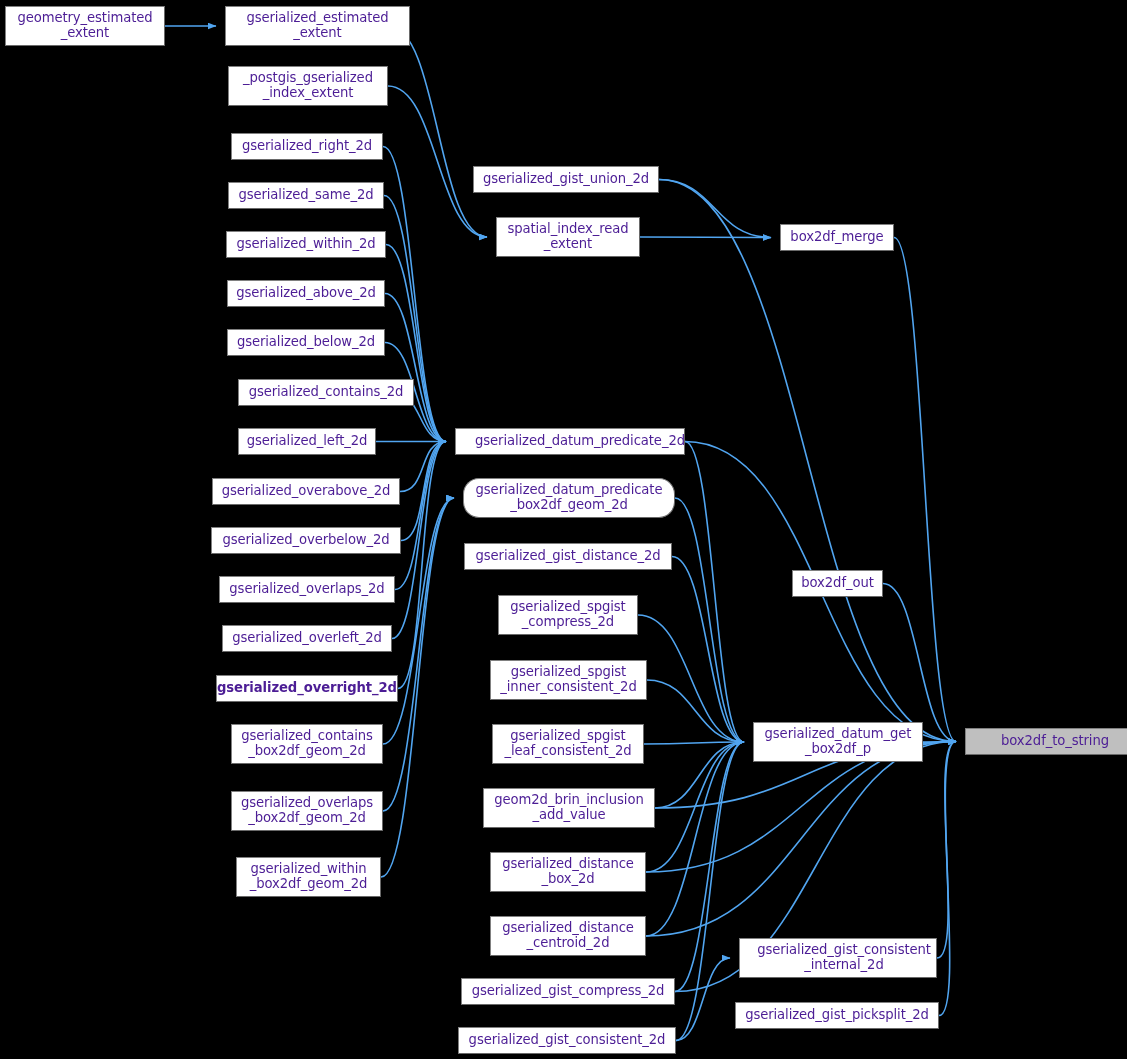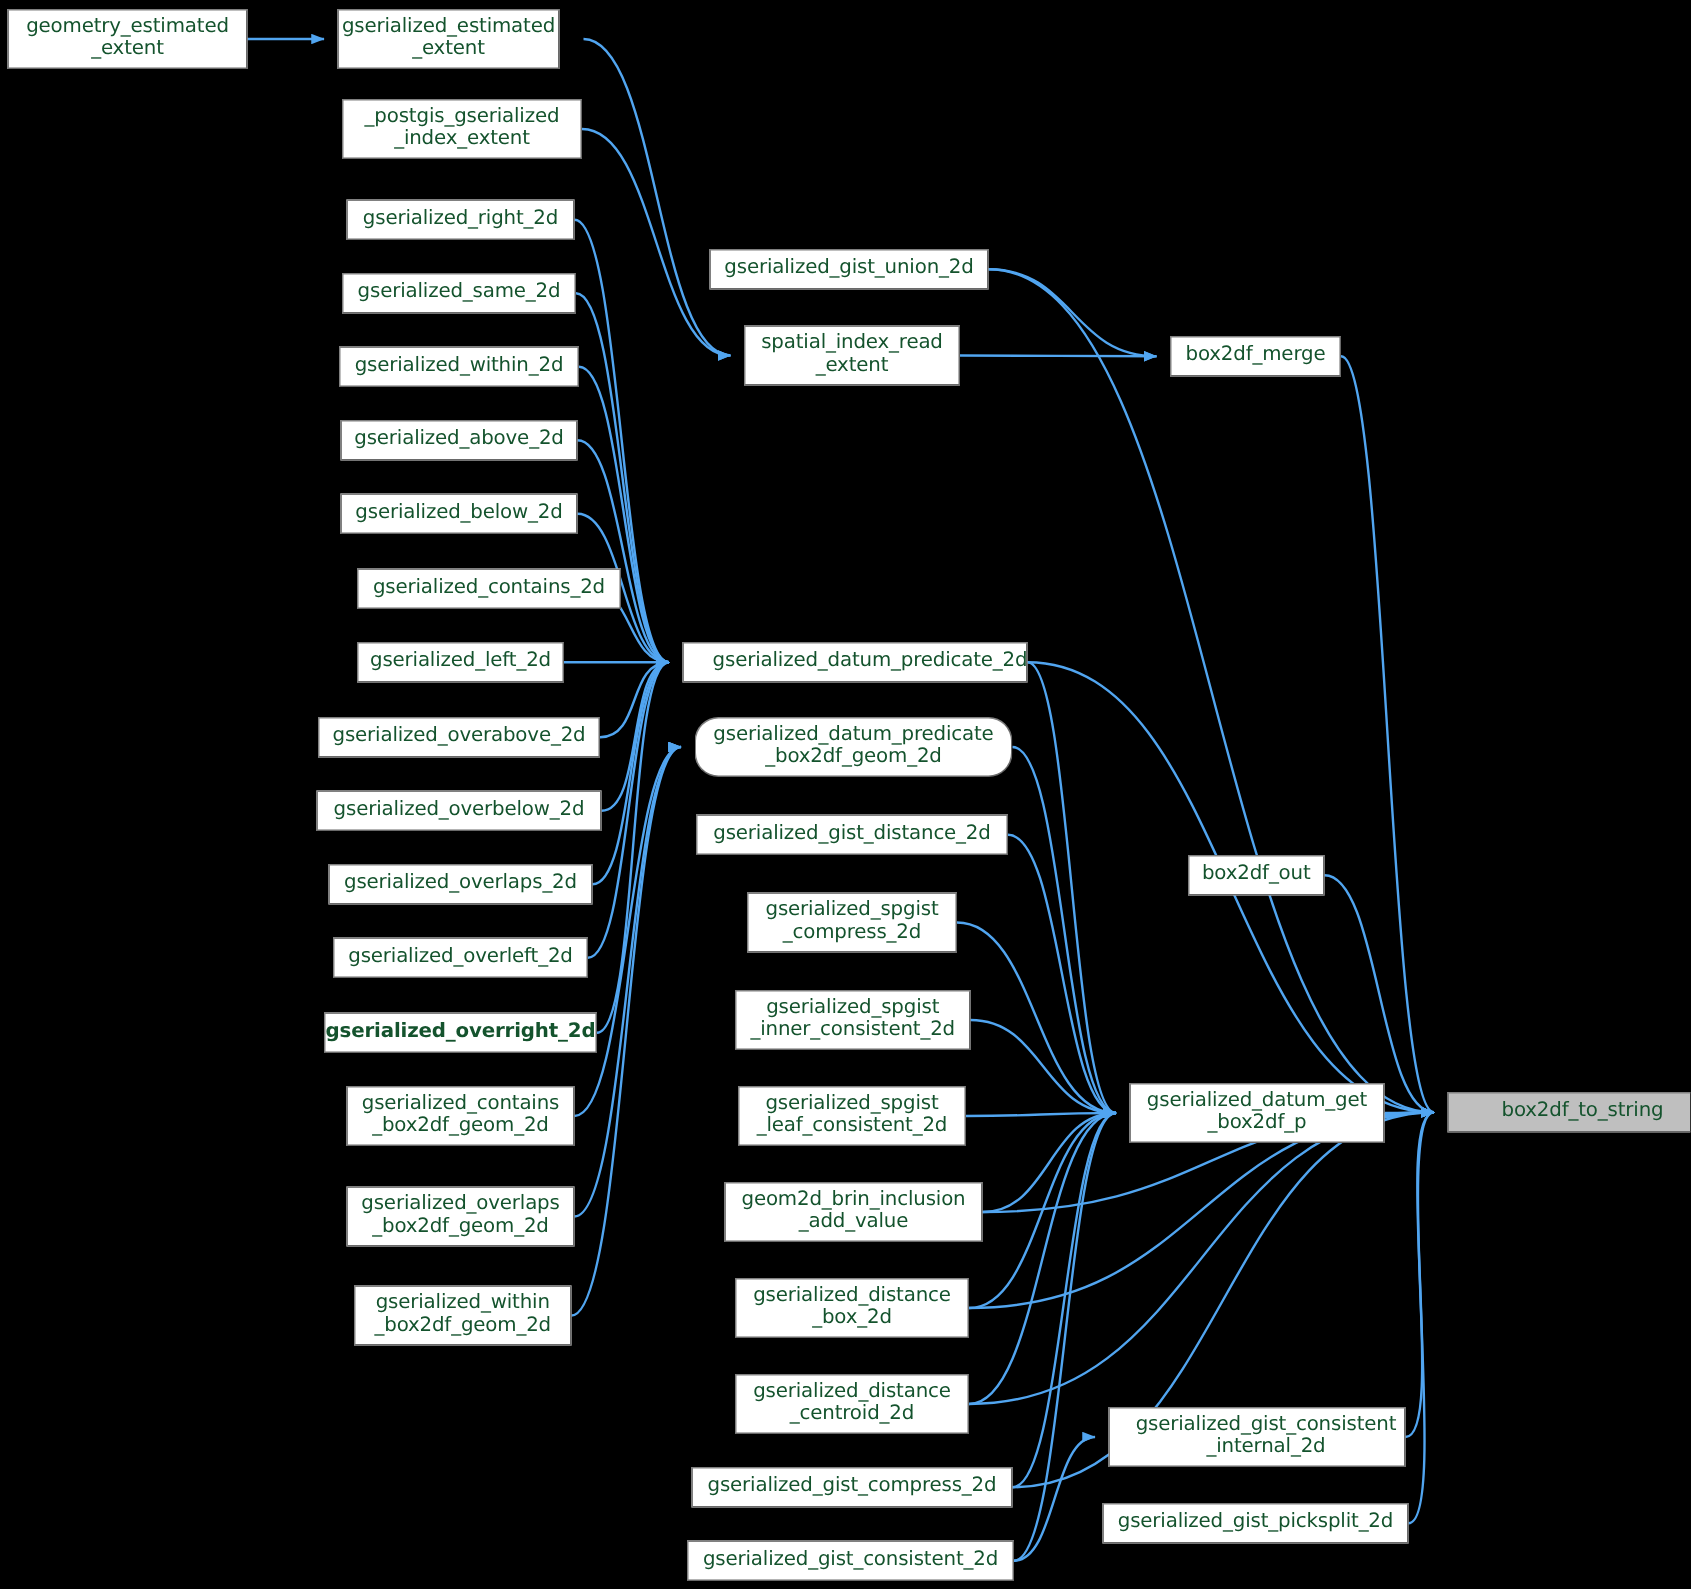--- a/index.html
+++ b/index.html
@@ -1,21 +1,21 @@
 <!DOCTYPE html>
 <html><head>
 <meta charset="utf-8">
 <style>
   html,body{margin:0;padding:0;background:#000;}
   #canvas{position:relative;width:1127px;height:1059px;background:#000;overflow:hidden;
           font-family:"DejaVu Sans","Liberation Sans",sans-serif;}
   svg.edges{position:absolute;left:0;top:0;width:1127px;height:1059px;}
   .node{position:absolute;box-sizing:border-box;background:#ffffff;
         border:1px solid #808080;border-right-color:#696969;border-bottom-color:#696969;
-        color:#14532d;display:flex;align-items:center;justify-content:center;
+        color:#4c1d95;display:flex;align-items:center;justify-content:center;
         text-align:center;line-height:1.12;font-size:13.2px;letter-spacing:-0.1px;
         white-space:pre-line;}
   .node.hl{background:#bfbfbf;}
 </style>
 </head>
 <body>
 
 <div id="canvas">
   <svg class="edges" viewBox="0 0 1127 1059">
     <defs>
@@ -65,21 +65,21 @@
         <path d="M646,872 C801,872 801,741.5 956,741.5" marker-end="url(#ah)"></path>
         <path d="M646,936 C801,936 801,741.5 956,741.5" marker-end="url(#ah)"></path>
         <path d="M675,991.5 C815.5,991.5 815.5,741.5 956,741.5" marker-end="url(#ah)"></path>
         <path d="M937,958 C965,958 928,741.5 956,741.5" marker-end="url(#ah)"></path>
         <path d="M939,1015.5 C967,1015.5 928,741.5 956,741.5" marker-end="url(#ah)"></path>
       </g>
   </svg>
   <div id="node-layer">
       <div class="node" style="left: 5px; top: 6px; width: 160px; height: 40px;">geometry_estimated
 _extent</div>
-      <div class="node" style="left: 225px; top: 6px; width: 148px; height: 40px;">gserialized_estimated
+      <div class="node" style="left: 225px; top: 6px; width: 185px; height: 40px;">gserialized_estimated
 _extent</div>
       <div class="node" style="left: 228px; top: 66px; width: 160px; height: 40px;">_postgis_gserialized
 _index_extent</div>
       <div class="node" style="left: 231px; top: 133px; width: 152px; height: 27px;">gserialized_right_2d</div>
       <div class="node" style="left: 228px; top: 182px; width: 156px; height: 27px;">gserialized_same_2d</div>
       <div class="node" style="left: 226px; top: 231px; width: 160px; height: 27px;">gserialized_within_2d</div>
       <div class="node" style="left: 227px; top: 280px; width: 158px; height: 27px;">gserialized_above_2d</div>
       <div class="node" style="left: 227px; top: 329px; width: 158px; height: 27px;">gserialized_below_2d</div>
       <div class="node" style="left: 218px; top: 379px; width: 176px; height: 27px; margin-left: 20px;">gserialized_contains_2d</div>
       <div class="node" style="left: 238px; top: 428px; width: 138px; height: 27px;">gserialized_left_2d</div>

